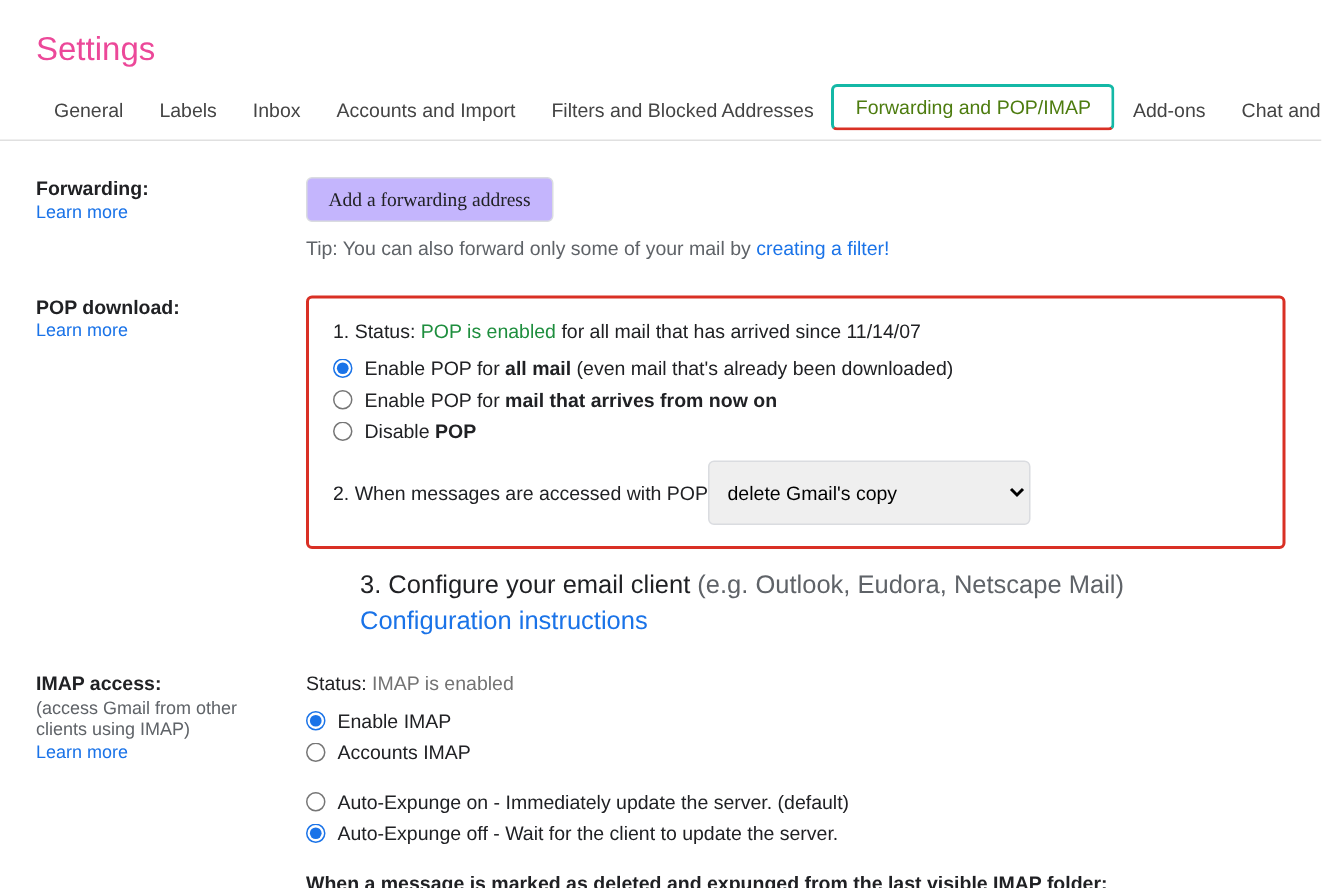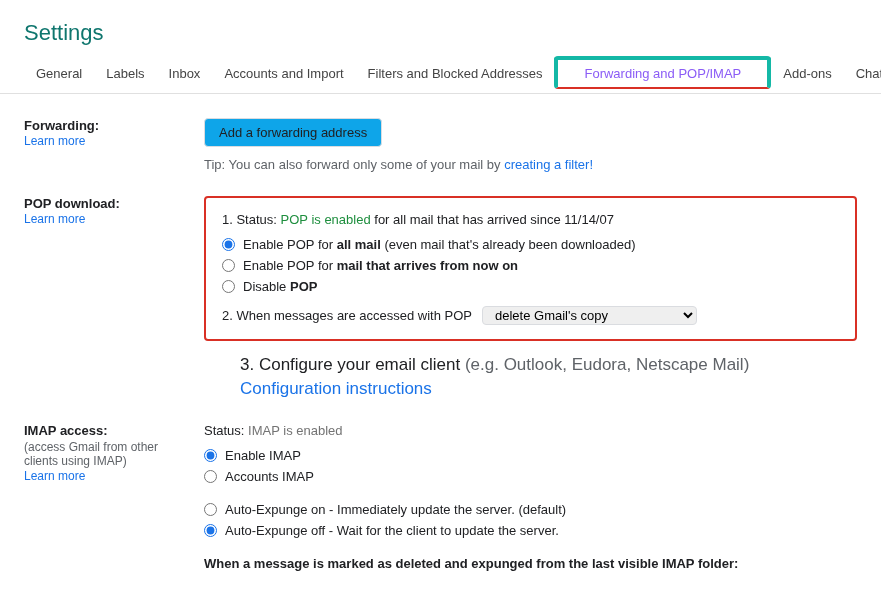--- a/index.html
+++ b/index.html
@@ -1,46 +1,46 @@
 <!DOCTYPE html>
 <html><head>
   <meta charset="utf-8">
   <style>
     * { box-sizing: border-box; margin: 0; padding: 0; }
     body { font-family: Arial, sans-serif; font-size: 13px; color: #202124; background: #fff; }
 
-    .page-title { font-size: 22px; font-weight: 400; color: #0f766e; padding: 20px 24px 10px; }
+    .page-title { font-size: 22px; font-weight: 400; color: #ec4899; padding: 20px 24px 10px; }
 
     .tabs-bar { display: flex; align-items: flex-start; border-bottom: 1px solid #e0e0e0; padding: 0 24px; overflow-x: auto; white-space: nowrap; }
     .tab-item { padding: 10px 12px; font-size: 13px; color: #444; cursor: pointer; text-decoration: none; border-bottom: 3px solid transparent; margin-bottom: -1px; }
-    .tab-item.active-box { border: 4px solid #14b8a6; border-radius: 4px; color: #8b5cf6; padding: 6px 26px; border-bottom: 2px solid #d93025; margin-bottom: -1px; }
+    .tab-item.active-box { border: 2px solid #14b8a6; border-radius: 4px; color: #4d7c0f; padding: 6px 14px; border-bottom: 2px solid #d93025; margin-bottom: -1px; }
 
     .content { padding: 24px 24px; }
 
     .section { display: flex; margin-bottom: 24px; justify-content: center; }
     .section-label { width: 180px; min-width: 180px; padding-right: 16px; }
     .section-label-title { font-weight: 700; font-size: 13px; }
     .section-label-link { color: #1a73e8; text-decoration: none; font-size: 12px; cursor: pointer; }
     .section-label-sub { font-size: 12px; color: #5f6368; margin-top: 2px; }
     .section-content { flex: 1; }
 
-    .forwarding-btn { border: 1px solid #dadce0; background: #0ea5e9; border-radius: 4px; padding: 6px 14px; font-size: 13px; cursor: pointer; color: #202124; }
+    .forwarding-btn { border: 1px solid #dadce0; background: #c4b5fd; border-radius: 4px; padding: 6px 14px; font-size: 13px; cursor: pointer; color: #202124; font-family: Liberation Serif, serif; }
 
     .tip-text { font-size: 13px; color: #5f6368; margin-top: 10px; }
     .tip-link { color: #1a73e8; text-decoration: none; }
 
     .pop-box { border: 2px solid #d93025; border-radius: 4px; padding: 14px 16px; margin-top: 0; }
 
     .pop-status { margin-bottom: 10px; font-size: 13px; }
     .pop-enabled { color: #1e8e3e; font-weight: 500; }
     .pop-option { display: flex; align-items: center; margin-bottom: 6px; font-size: 13px; }
     .pop-option input[type="radio"] { margin-right: 8px; accent-color: #1a73e8; }
 
     .when-accessed { display: flex; align-items: center; margin-top: 12px; font-size: 13px; }
-    .when-accessed select { margin-left: 10px; border: 1px solid #dadce0; border-radius: 4px; padding: 0 8px; font-size: 13px; }
+    .when-accessed select { border: 1px solid #dadce0; border-radius: 4px; padding: 12px 8px; font-size: 13px; }
 
     .config-section { margin-top: 14px; font-size: 17px; margin-left: 36px; }
     .config-link { color: #1a73e8; text-decoration: none; display: block; margin-top: 4px; }
 
     .imap-status { font-size: 13px; margin-bottom: 10px; }
     .imap-enabled { color: #737373; font-weight: 500; }
     .imap-option { display: flex; align-items: center; margin-bottom: 6px; font-size: 13px; }
     .imap-option input[type="radio"] { margin-right: 8px; accent-color: #1a73e8; }
 
     .subsection { margin-top: 18px; }

